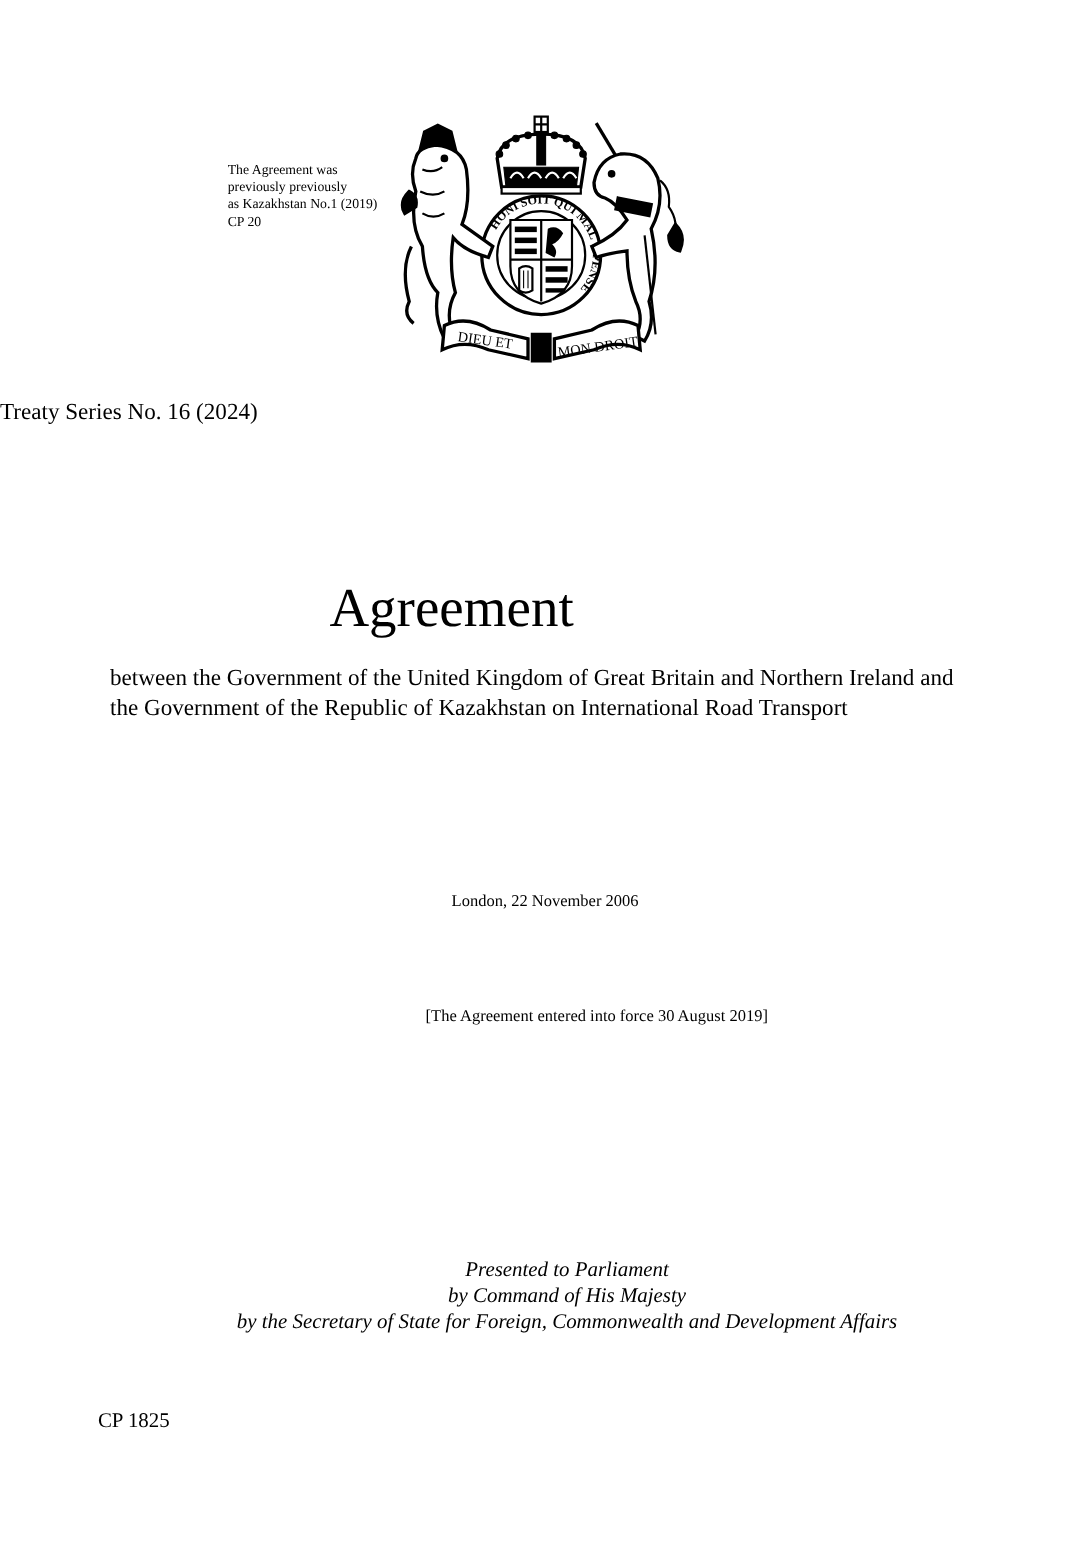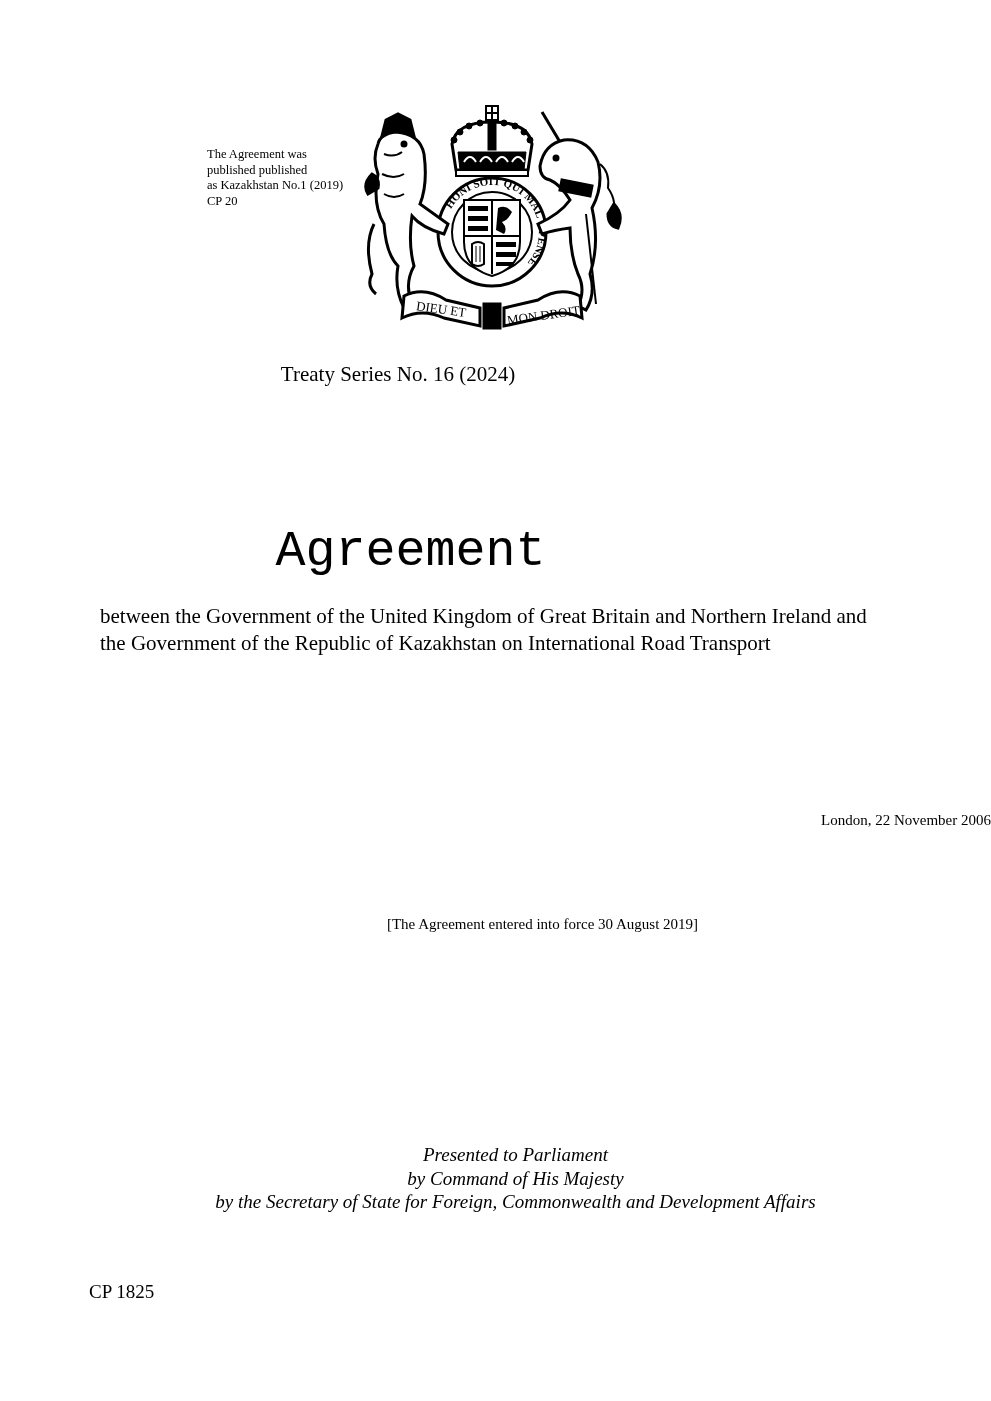--- a/index.html
+++ b/index.html
@@ -29,49 +29,47 @@
       left: 364px;
       top: 104px;
       width: 260px;
       height: 226px;
     }
     .series {
       position: absolute;
       left: 0;
       width: 796px;
       top: 360px;
-      text-align: center;
       font-size: 21px;
       line-height: 28px;
     }
     .title {
       position: absolute;
       left: 0;
       width: 821px;
       top: 520px;
       text-align: center;
       font-size: 50px;
       line-height: 64px;
-      font-family: Liberation Mono, monospace;
     }
     .subtitle {
       position: absolute;
       left: 100px;
       width: 791px;
       top: 603px;
       text-align: left;
       font-size: 21px;
       line-height: 27px;
     }
     .place-date {
       position: absolute;
       left: 0;
       width: 991px;
       top: 810px;
-      text-align: right;
+      text-align: center;
       font-size: 15px;
       line-height: 20px;
     }
     .force {
       position: absolute;
       left: 0;
       width: 991px;
       top: 914px;
       text-align: center;
       font-size: 15px;
@@ -95,21 +93,21 @@
       top: 1280px;
       font-size: 19px;
       line-height: 24px;
     }
   </style>
 </head>
 <body>
 
 <div class="prev-note">
   <div>The Agreement was</div>
-  <div>published published</div>
+  <div>previously previously</div>
   <div>as Kazakhstan No.1 (2019)</div>
   <div>CP 20</div>
 </div>
 
 <div class="crest">
   <svg width="260" height="226" viewBox="0 0 260 226" xmlns="http://www.w3.org/2000/svg">
 
     <g fill="#000" stroke="#000">
       <rect x="122" y="2" width="12" height="14" fill="#fff" stroke-width="2"></rect>
       <line x1="128" y1="2" x2="128" y2="16" stroke-width="2"></line>

